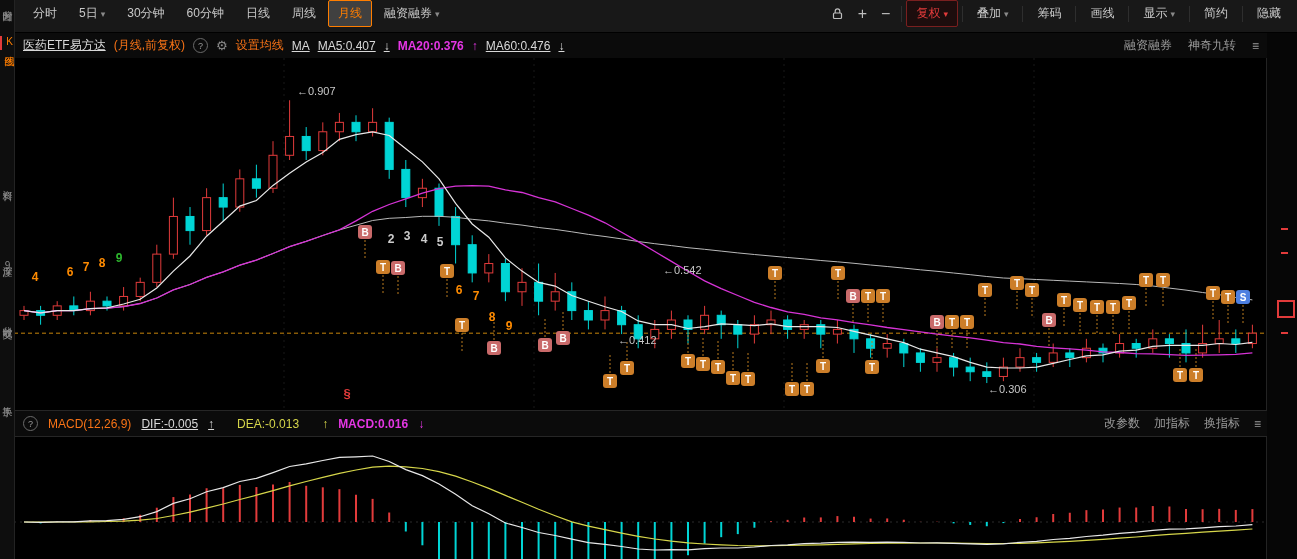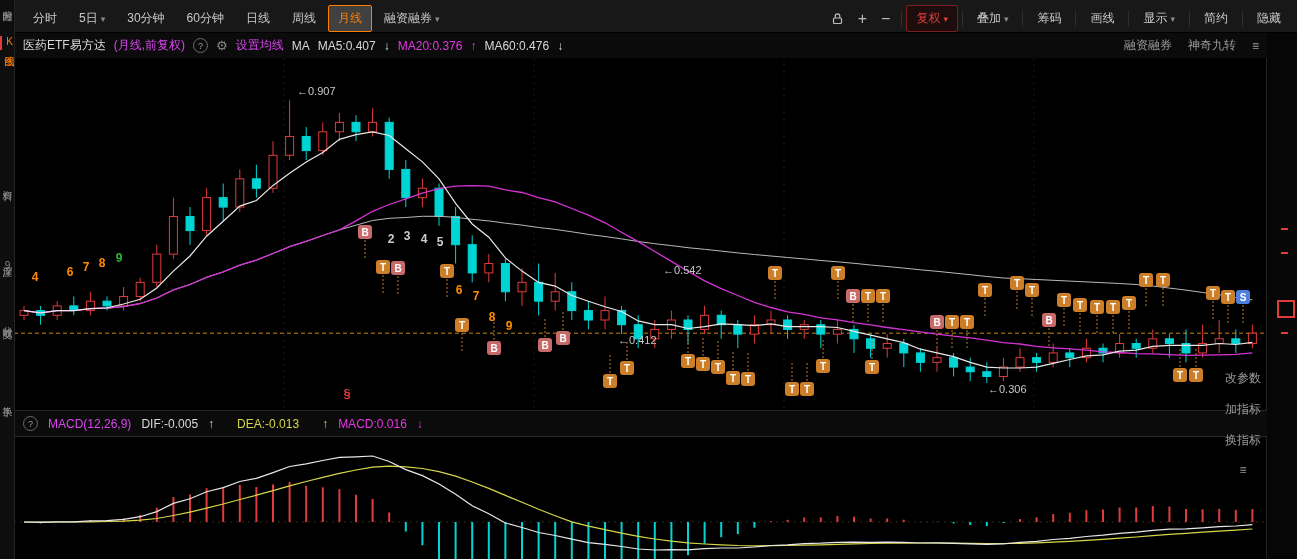--- a/index.html
+++ b/index.html
@@ -7,49 +7,49 @@
   .app{position:absolute;left:0;top:0;width:1297px;height:559px;background:#000;}
 
   
   .left-strip{position:absolute;left:0;top:0;width:14px;height:559px;background:#0e0e0e;border-right:1px solid #232323;z-index:5;}
   .vtab{position:absolute;left:0;width:14px;writing-mode:vertical-rl;text-orientation:upright;
     font-size:10px;color:#8a8a8a;letter-spacing:1px;cursor:pointer;}
   .vtab.active{color:#ff7e00;border-left:2px solid #e23b3b;}
 
   
   .toolbar{position:absolute;left:15px;top:0;right:0;height:32px;background:#181818;
-    border-bottom:1px solid #000;display:flex;align-items:flex-end;font-size:12px;color:#c9c9c9;z-index:4;}
+    border-bottom:1px solid #000;display:flex;align-items:flex-start;font-size:12px;color:#c9c9c9;z-index:4;}
   .tb-left{display:flex;align-items:center;gap:2px;padding-left:8px;}
   .tb-right{display:flex;align-items:center;margin-left:auto;padding-right:6px;}
   .tb-btn{padding:4px 9px;border:1px solid transparent;border-radius:2px;cursor:pointer;white-space:nowrap;display:flex;align-items:center;gap:3px;}
   .tb-btn.active{color:#ff7e00;border-color:#ff7e00;background:#404040;}
   .tb-btn.red{color:#e23b3b;border-color:#7a1f1f;background:#1d0d0d;}
   .chev{font-size:9px;color:#8a8a8a;}
   .tb-btn.red .chev{color:#e23b3b;}
   .tb-sep{width:1px;height:16px;background:#2e2e2e;margin:0 4px;}
   .tb-icon{padding:4px 7px;cursor:pointer;color:#bdbdbd;display:flex;align-items:center;}
   .tb-icon.big{font-size:16px;line-height:12px;}
 
   
   .infobar{position:absolute;left:15px;top:33px;right:30px;height:25px;background:#0b0b0b;
     display:flex;align-items:center;font-size:12px;color:#c9c9c9;gap:8px;padding-left:8px;z-index:3;}
   .help-circle{display:inline-flex;width:13px;height:13px;border:1px solid #6a6a6a;border-radius:50%;
     align-items:center;justify-content:center;font-size:9px;color:#9a9a9a;cursor:pointer;flex:0 0 auto;}
   .gear{color:#8a8a8a;font-size:13px;cursor:pointer;}
   .infobar-right{margin-left:auto;display:flex;align-items:center;gap:16px;padding-right:8px;color:#9a9a9a;justify-content:center;}
-  .c-white{color:#d9d9d9;} .c-gray{color:#d946ef;} .c-magenta{color:#e436e4;}
+  .c-white{color:#d9d9d9;text-decoration:underline;} .c-gray{color:#f97316;} .c-magenta{color:#e436e4;font-weight:bold;}
   .c-yellow{color:#d6d64a;margin-left:13px;}
   .link{cursor:pointer;}
 
   
   .main-chart{position:absolute;left:14px;top:58px;width:1253px;height:352px;background:#000;z-index:1;}
   .hr1{position:absolute;left:14px;top:410px;right:30px;height:1px;background:#262626;z-index:2;}
   .macd-header{position:absolute;left:15px;top:411px;right:30px;height:25px;background:#0b0b0b;
     display:flex;align-items:center;font-size:12px;gap:10px;padding-left:8px;z-index:3;border-bottom:1px solid #262626;}
-  .macd-header-right{margin-left:auto;display:flex;align-items:center;gap:14px;color:#9a9a9a;padding-right:6px;flex-direction:column;}
+  .macd-header-right{margin-left:auto;display:flex;align-items:center;gap:14px;color:#9a9a9a;padding-right:6px;}
   .macd-chart{position:absolute;left:14px;top:437px;width:1253px;height:122px;background:#000;z-index:1;}
 
   
   .right-strip{position:absolute;right:0;top:32px;width:30px;bottom:0;background:#060606;border-left:1px solid #232323;z-index:2;}
   .rtick{position:absolute;background:#e23b3b;}
   svg{display:block;}
 </style>
 </head>
 <body>
 

